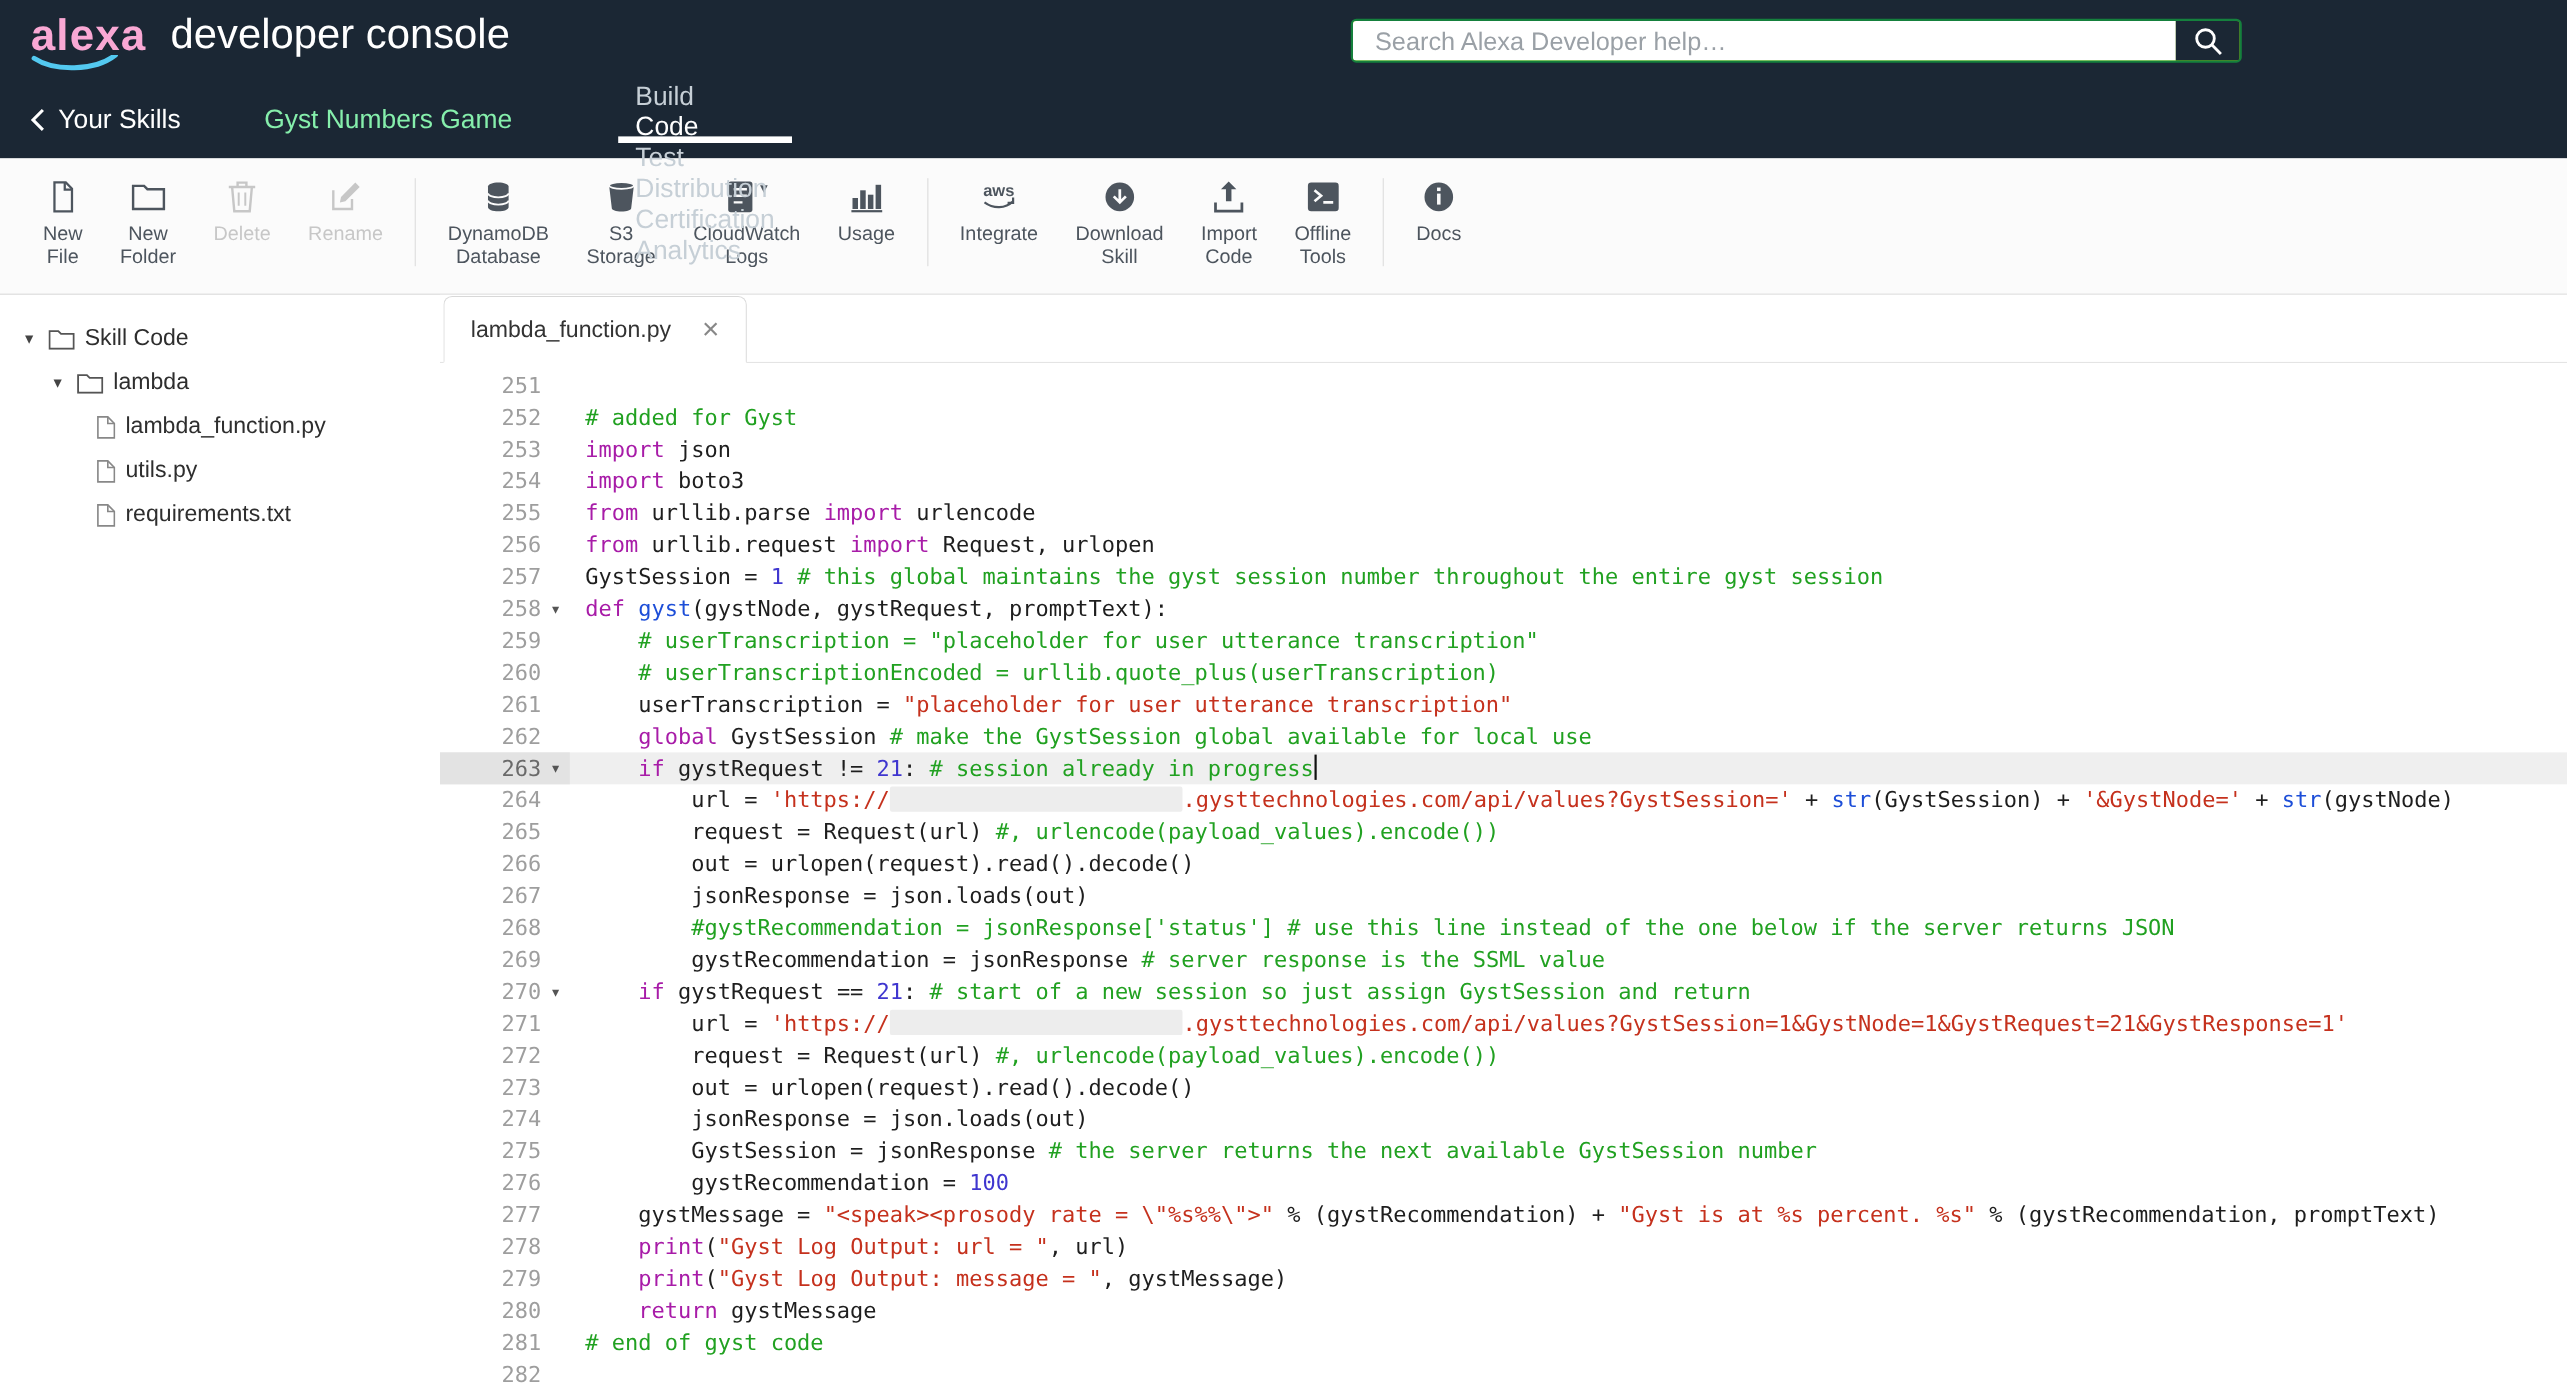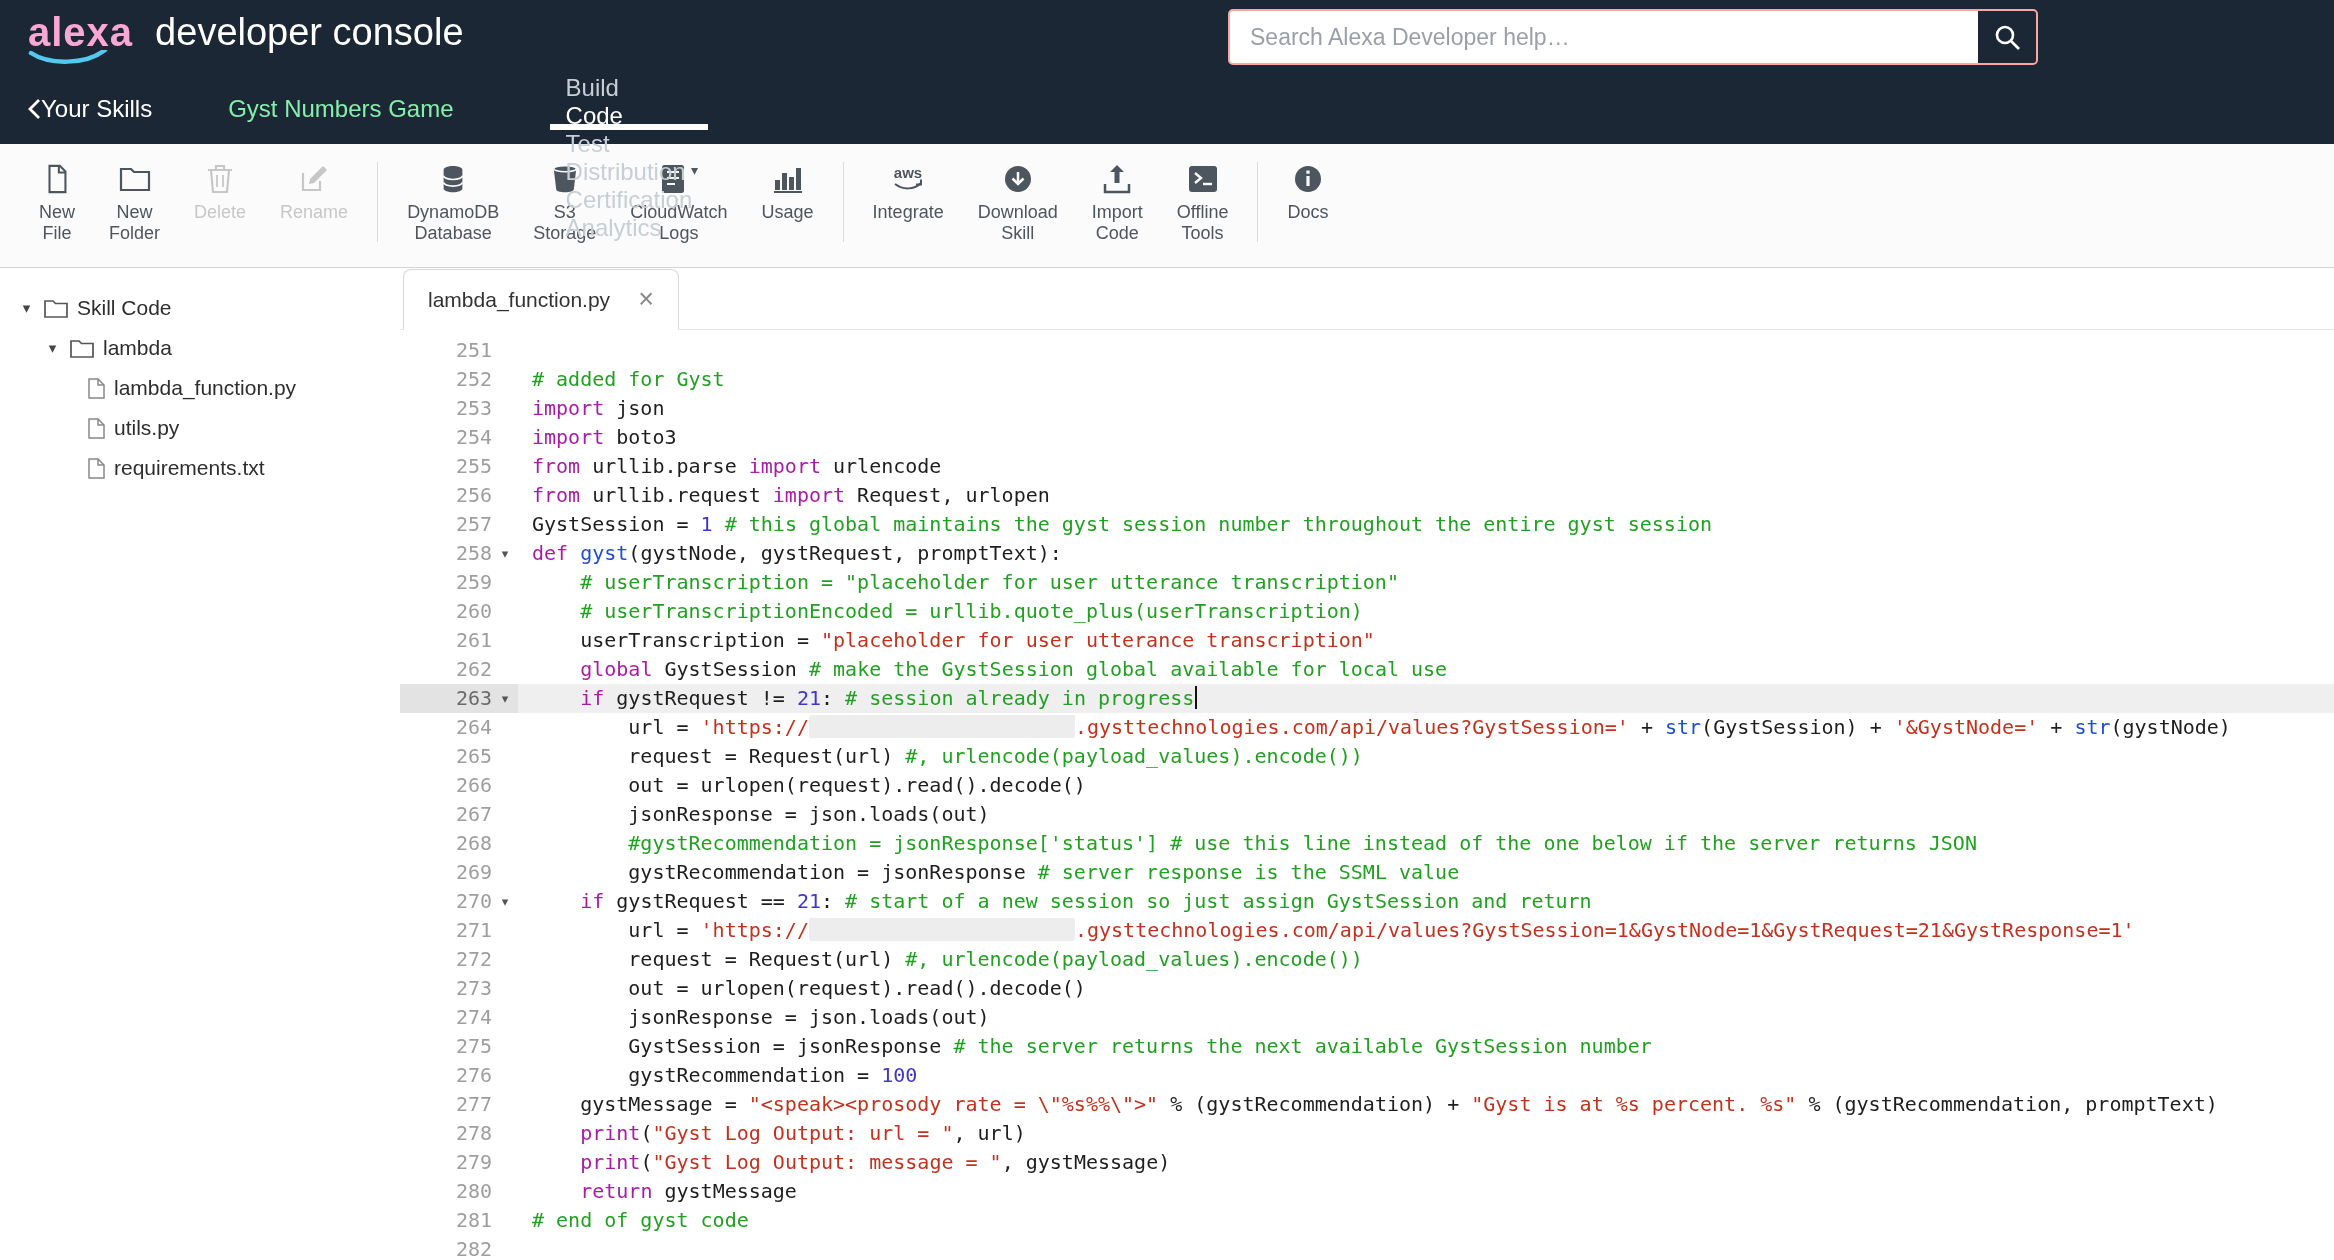--- a/index.html
+++ b/index.html
@@ -9,29 +9,29 @@
     font-family:"Liberation Sans", sans-serif; color:#222;
   }
 
   
   .header { background:#1b2734; }
   .header-top { display:flex; align-items:center; height:74px; padding:0 28px; }
   .logo { display:flex; align-items:flex-end; gap:22px; cursor:pointer; }
   .logo-alexa { position:relative; color:#f9a8d4; font-size:40px; font-weight:700; letter-spacing:1px; line-height:1; padding-bottom:12px; }
   .logo-alexa svg { position:absolute; left:0; bottom:-2px; }
   .logo-product { color:#fff; font-size:38px; font-weight:400; padding-bottom:10px; }
-  .search { margin-left:auto; margin-right:268px; display:flex; height:56px; width:810px;
-            border:2px solid #fca5a5; border-radius:5px; overflow:hidden; background:#84cc16; }
+  .search { margin-left:auto; margin-right:268px; display:flex; height:40px; width:810px;
+            border:2px solid #15803d; border-radius:5px; overflow:hidden; background:#84cc16; }
   .search input { flex:1; border:none; outline:none; font-size:23px; padding:0 20px; color:#333; font-family:inherit; }
   .search input::placeholder { color:#9aa0a6; }
   .search-btn { width:58px; background:#1b2734; border:none; display:flex; align-items:center; justify-content:center; cursor:pointer; }
 
   
   .nav { display:flex; align-items:stretch; height:70px; padding:0 28px; font-size:24px; }
-  .nav-back { display:flex; align-items:center; color:#fff; margin-right:76px; cursor:pointer; }
+  .nav-back { display:flex; align-items:center; gap:12px; color:#fff; margin-right:76px; cursor:pointer; }
   .nav-skill { display:flex; align-items:center; color:#86efac; margin-right:112px; }
   .nav-tabs { display:flex;flex-direction:column; }
   .nav-tab { position:relative; display:flex; align-items:center; margin-right:102px; color:#c6cfd6; cursor:pointer; }
   .nav-tab.active { color:#fff; }
   .nav-tab.active::after { content:""; position:absolute; left:-16px; right:-16px; bottom:0; height:6px; background:#fff; }
 
   
   .toolbar { display:flex; align-items:flex-start; height:124px; background:#fbfbfb;
              border-bottom:1px solid #d4d4d4; padding:16px 14px 0 22px; }
   .tb-item { display:flex; flex-direction:column; align-items:center; padding:0 17px; color:#4d555e; cursor:pointer; }

